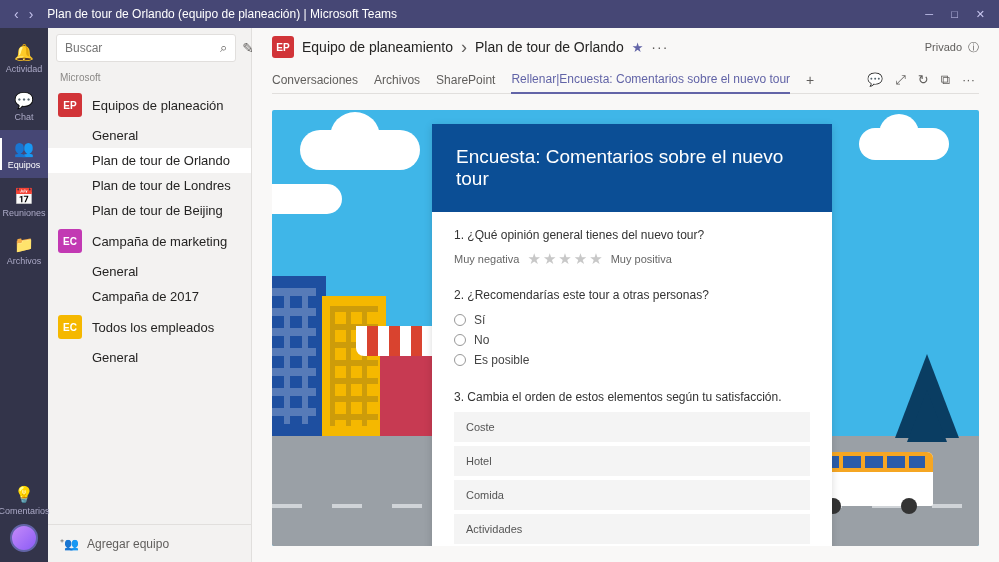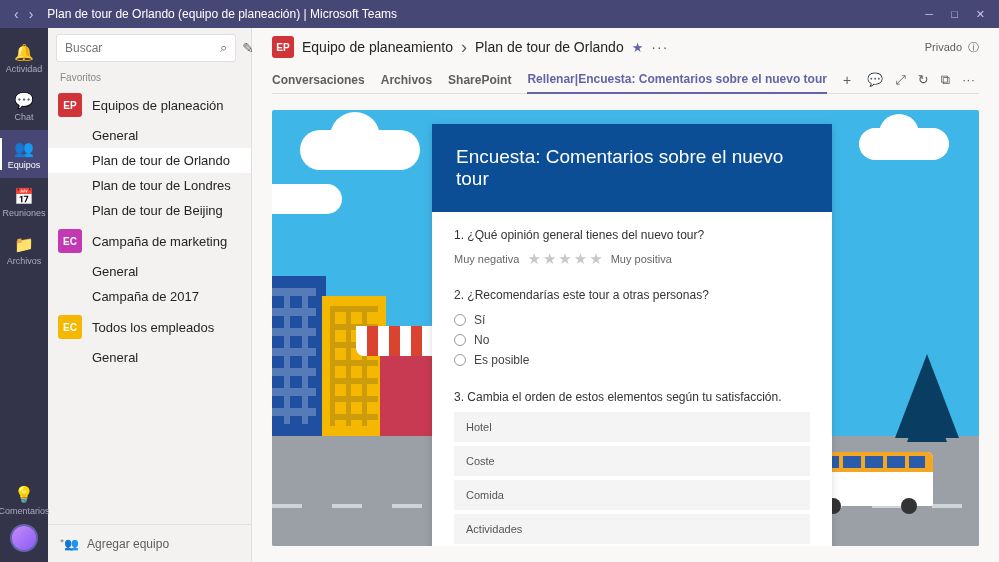--- a/index.html
+++ b/index.html
@@ -39,21 +39,21 @@
 .main { flex: 1; background: #f9f8f7; display: flex; flex-direction: column; }
 .header { padding: 8px 20px 0 20px; }
 .breadcrumb { display: flex; align-items: center; gap: 8px; }
 .team-badge { width: 22px; height: 22px; border-radius: 3px; background: #d13438; color: #fff; font-size: 10px; font-weight: 600; display: flex; align-items: center; justify-content: center; }
 .bc-text { font-size: 14px; color: #252423; }
 .bc-sep { color: #605e5c; font-size: 18px; }
 .star-icon { color: #6264a7; font-size: 13px; }
 .bc-more { color: #605e5c; font-size: 14px; letter-spacing: 1px; cursor: pointer; }
 .bc-right { margin-left: auto; display: flex; align-items: center; gap: 6px; font-size: 11px; color: #605e5c; }
 .tabs { display: flex; gap: 16px; margin-top: 8px; border-bottom: 1px solid #e1dfdd; align-items: center; }
-.tab { font-size: 12px; color: #605e5c; padding: 6px 0; cursor: pointer; font-weight: bold; }
+.tab { font-size: 12px; color: #605e5c; padding: 6px 0; cursor: pointer; }
 .tab.active { color: #6264a7; border-bottom: 2px solid #6264a7; margin-bottom: -1px; }
 .tab-sep { color: #6264a7; font-size: 12px; }
 .tab-add { color: #605e5c; font-size: 14px; cursor: pointer; }
 .tab-actions { margin-left: auto; display: flex; gap: 12px; color: #605e5c; font-size: 13px; padding-right: 4px; }
 .tab-actions span { cursor: pointer; }
 
 .content { flex: 1; padding: 16px 20px; overflow: hidden; }
 .canvas { width: 100%; height: 100%; background: #3fb6e8; border-radius: 2px; position: relative; overflow: hidden; }
 
 
@@ -139,21 +139,21 @@
   </div>
 
   <div class="sidebar">
     <div class="search-row">
       <div class="search-box">
         <input placeholder="Buscar" style="">
         <span class="search-icon">⌕</span>
       </div>
       <span class="compose-icon">✎</span>
     </div>
-    <div class="fav-label">Favoritos</div>
+    <div class="fav-label">Microsoft</div>
     <div class="team-list" id="team-list">
         <div class="team">
           <div class="team-avatar" style="background:#d13438">EP</div>
           <div class="team-name">Equipos de planeación</div>
         </div>
         <div class="channel">General</div>
         <div class="channel selected">Plan de tour de Orlando</div>
         <div class="channel">Plan de tour de Londres</div>
         <div class="channel">Plan de tour de Beijing</div>
         <div class="team">
@@ -253,22 +253,22 @@
                   </div>
                   <div class="radio-opt">
                     <span class="radio-circle"></span>
                     <span>Es posible</span>
                   </div>
                 </div>
             </div>
             <div class="q" style="margin-bottom:0">
               <div class="q-title"><span>3.</span> <span>Cambia el orden de estos elementos según tu satisfacción.</span></div>
               <div id="q3-items">
+                  <div class="rank-item">Coste</div>
                   <div class="rank-item">Hotel</div>
-                  <div class="rank-item">Coste</div>
                   <div class="rank-item">Comida</div>
                   <div class="rank-item">Actividades</div>
                 </div>
             </div>
           </div>
         </div>
       </div>
     </div>
   </div>
 </div>

